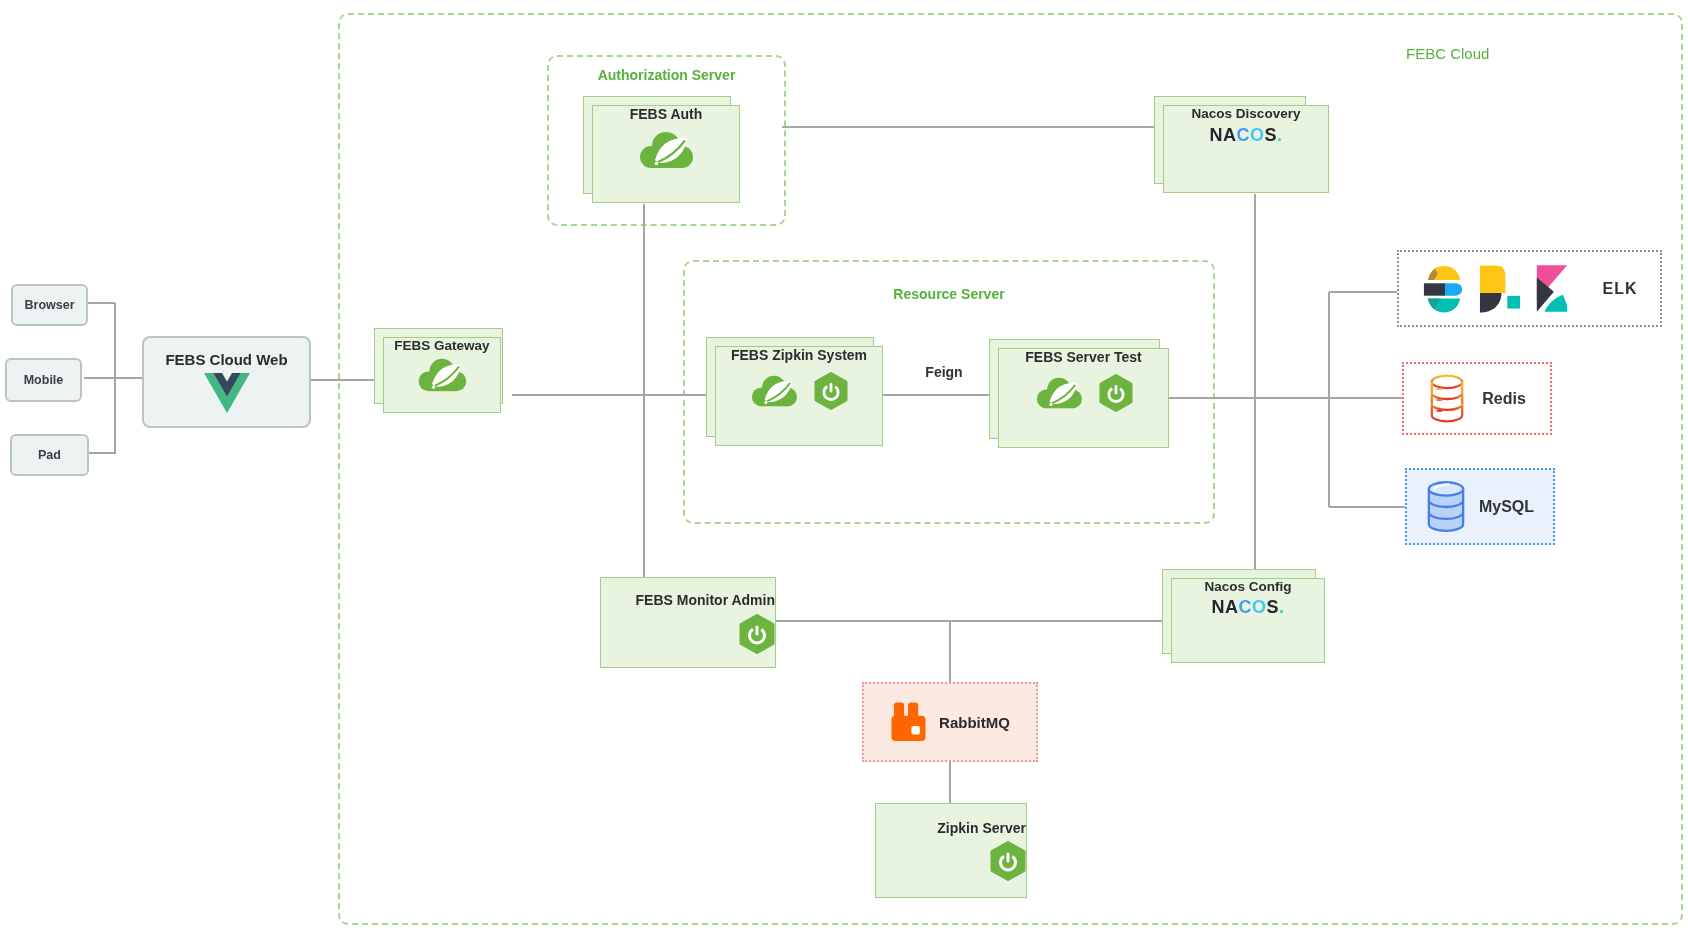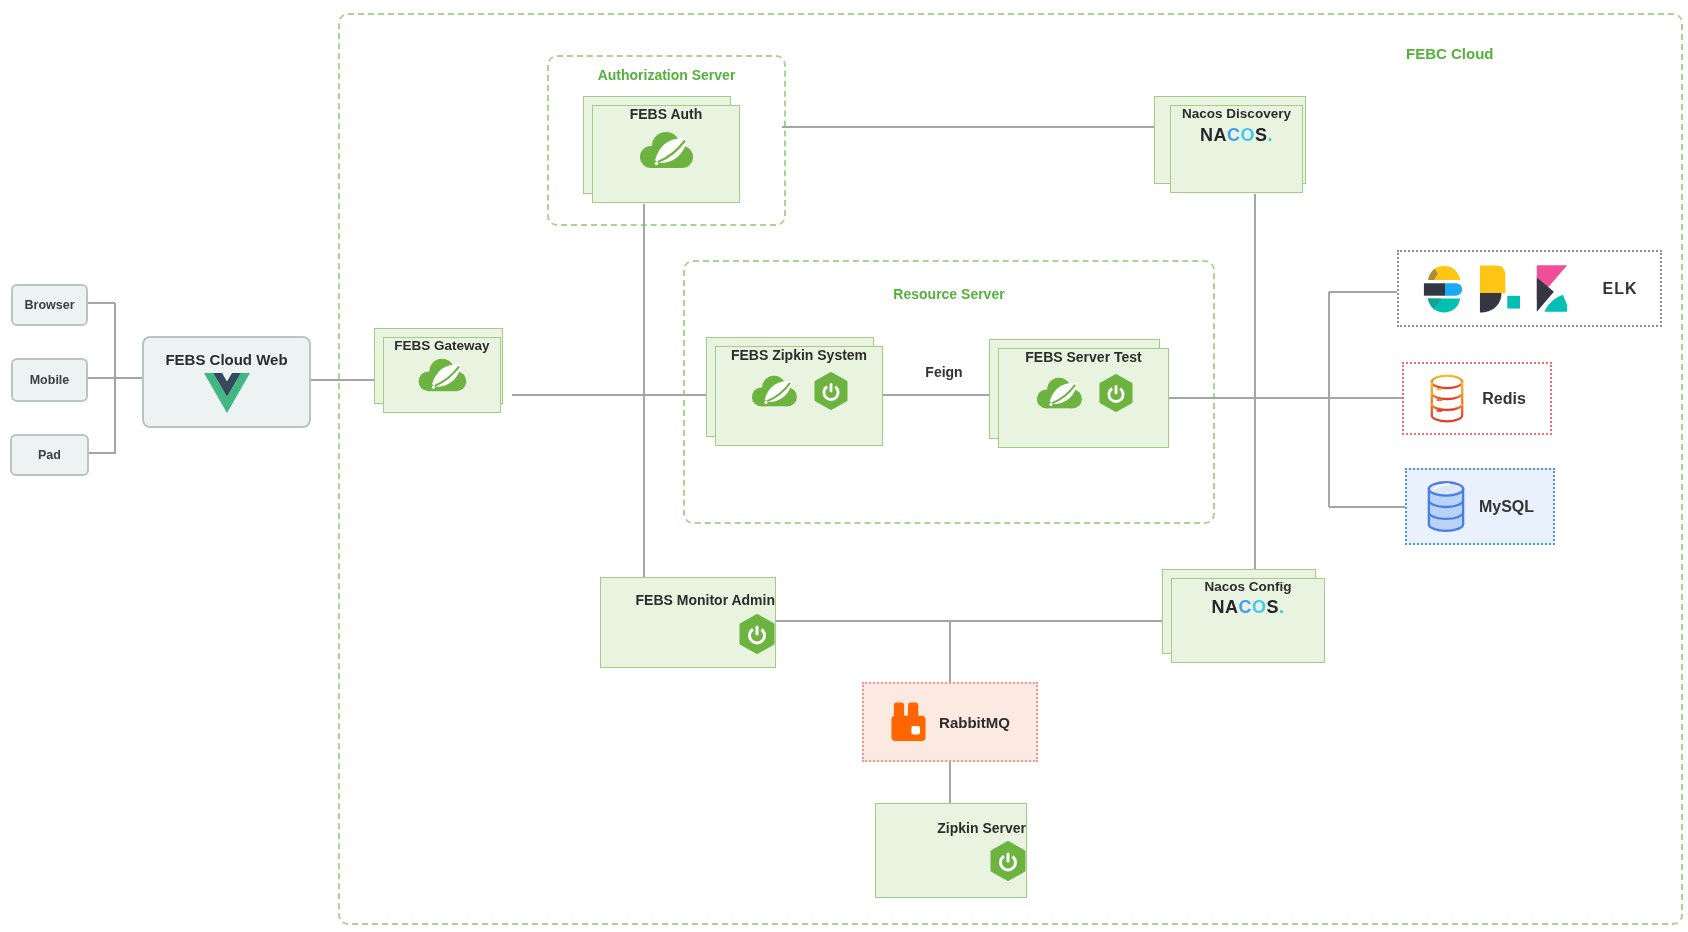--- a/index.html
+++ b/index.html
@@ -7,21 +7,21 @@
   #canvas{position:relative;width:1688px;height:932px;background:#ffffff;overflow:hidden;}
 
   
   .line{position:absolute;background:#a5a5a5;z-index:1;}
   .hline{height:2px;}
   .vline{width:2px;}
 
   
   .group{position:absolute;border:2px dashed #a9d593;border-radius:10px;background:transparent;z-index:0;}
   .group-label{position:absolute;left:0;width:100%;text-align:center;font-weight:bold;font-size:14px;color:#55b13c;white-space:nowrap;}
-  .cloud-label{position:absolute;font-weight:bold;font-size:15px;color:#55b13c;z-index:3;white-space:nowrap;text-align:center;}
+  .cloud-label{position:absolute;font-weight:normal;font-size:15px;color:#55b13c;z-index:3;white-space:nowrap;text-align:center;}
 
   
   .client{position:absolute;background:#edf3f2;border:2px solid #bcc3c3;border-radius:6px;
           display:flex;align-items:center;justify-content:center;
           font-size:12.5px;font-weight:bold;color:#3a4045;z-index:2;}
 
   
   .gbox{background:#e8f4e0;border:1.5px solid #a3cd87;box-sizing:border-box;}
   .stack{position:absolute;z-index:2;}
   .stack .layer{position:absolute;}
@@ -148,21 +148,21 @@
     <div class="group-label" style="top:10px">Authorization Server</div>
   </div>
 
   <div class="group" style="left:683px;top:260px;width:528px;height:260px">
     <div class="group-label" style="top:24px">Resource Server</div>
   </div>
 
   <div class="client" style="left:11px;top:284px;width:73px;height:38px">
     <span>Browser</span>
   </div>
-  <div class="client" style="left:11px;top:358px;width:73px;height:40px">
+  <div class="client" style="left:5px;top:358px;width:73px;height:40px">
     <span>Mobile</span>
   </div>
   <div class="client" style="left:10px;top:434px;width:75px;height:38px">
     <span>Pad</span>
   </div>
 
   <div class="client" style="left:142px;top:336px;width:165px;height:88px;border-radius:8px;flex-direction:column;gap:5px">
     <span class="ntitle" style="font-size:15px">FEBS Cloud Web</span>
     <svg width="46" height="40" viewBox="0 0 46 40">
         <use href="#vue"></use>
@@ -224,21 +224,21 @@
           <svg width="34" height="38" viewBox="0 0 36 40">
               <use href="#spring-boot"></use>
             </svg>
         </div>
       </div>
     </div>
   </div>
 
   <div class="stack" style="left:1154px;top:96px;width:161px;height:97px">
     <div class="layer gbox" style="left:0;top:0;width:152px;height:88px"></div>
-    <div class="layer gbox" style="left:16px;top:9px;width:133px;height:88px">
+    <div class="layer gbox" style="left:9px;top:9px;width:166px;height:88px">
       <div class="node-content" style="gap:4px">
         <span class="ntitle" style="font-size:13.5px">Nacos Discovery</span>
         <span class="nacos"><span class="dk">N</span><span class="dk">A</span><span class="c">C</span><span class="o">O</span><span class="dk">S</span><span class="dot">.</span></span>
       </div>
     </div>
   </div>
 
   <div class="stack" style="left:1162px;top:569px;width:163px;height:94px">
     <div class="layer gbox" style="left:0;top:0;width:154px;height:85px"></div>
     <div class="layer gbox" style="left:9px;top:9px;width:154px;height:85px">

